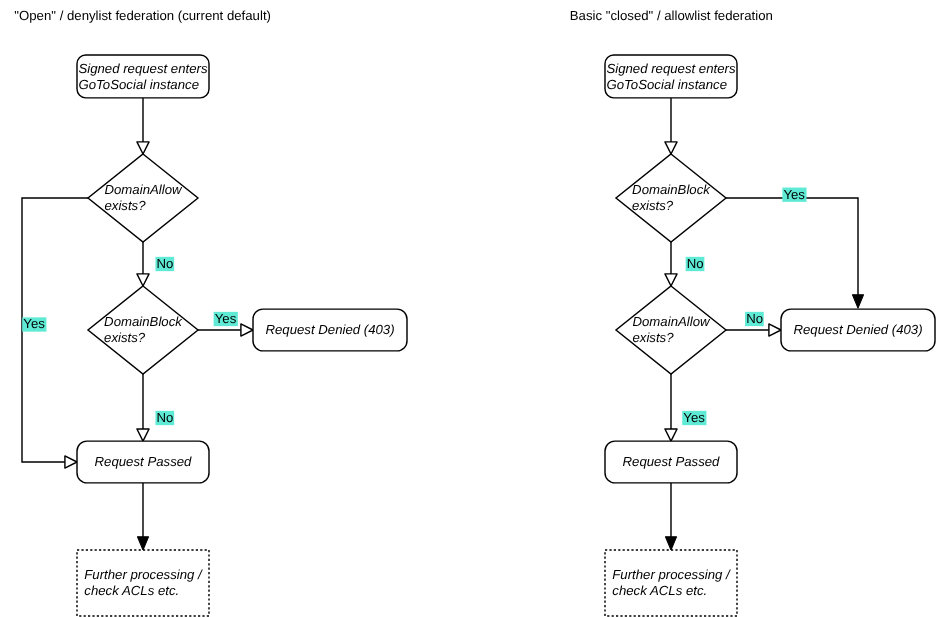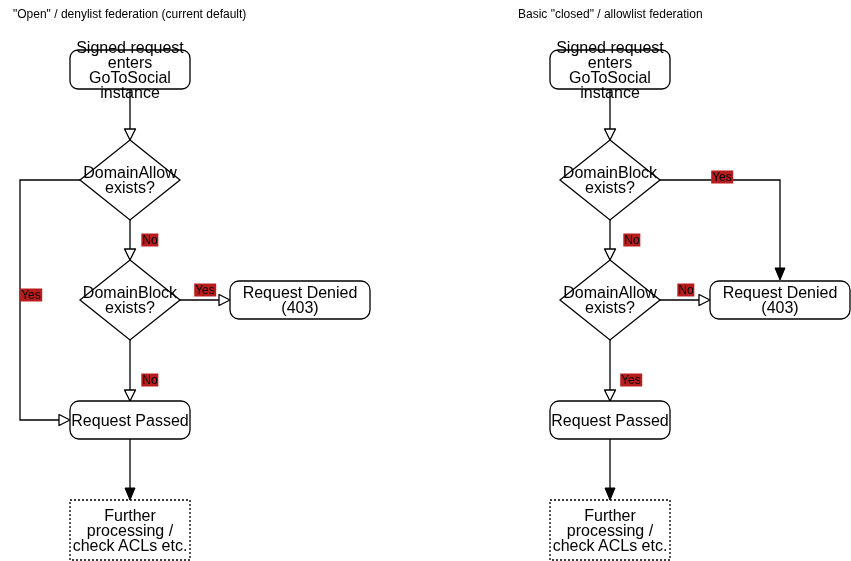--- a/index.html
+++ b/index.html
@@ -22,29 +22,29 @@
     position: absolute;
     font-size: 12px;
     line-height: 14px;
     white-space: nowrap;
   }
   .node-label {
     position: absolute;
     display: flex;
     align-items: center;
     justify-content: center;
-    text-align: center;
-    font-size: 16px;
+    font-size: 12px;
     line-height: 15px;
     white-space: pre-line;
+    font-style: italic;
   }
   .edge-label {
     position: absolute;
     transform: translate(-50%, -50%);
-    background: #b91c1c;
+    background: #5eead4;
     font-size: 12px;
     line-height: 13px;
     padding: 0 1px;
     white-space: nowrap;
   }
 </style>
 </head>
 <body>
 
 <div class="page">

